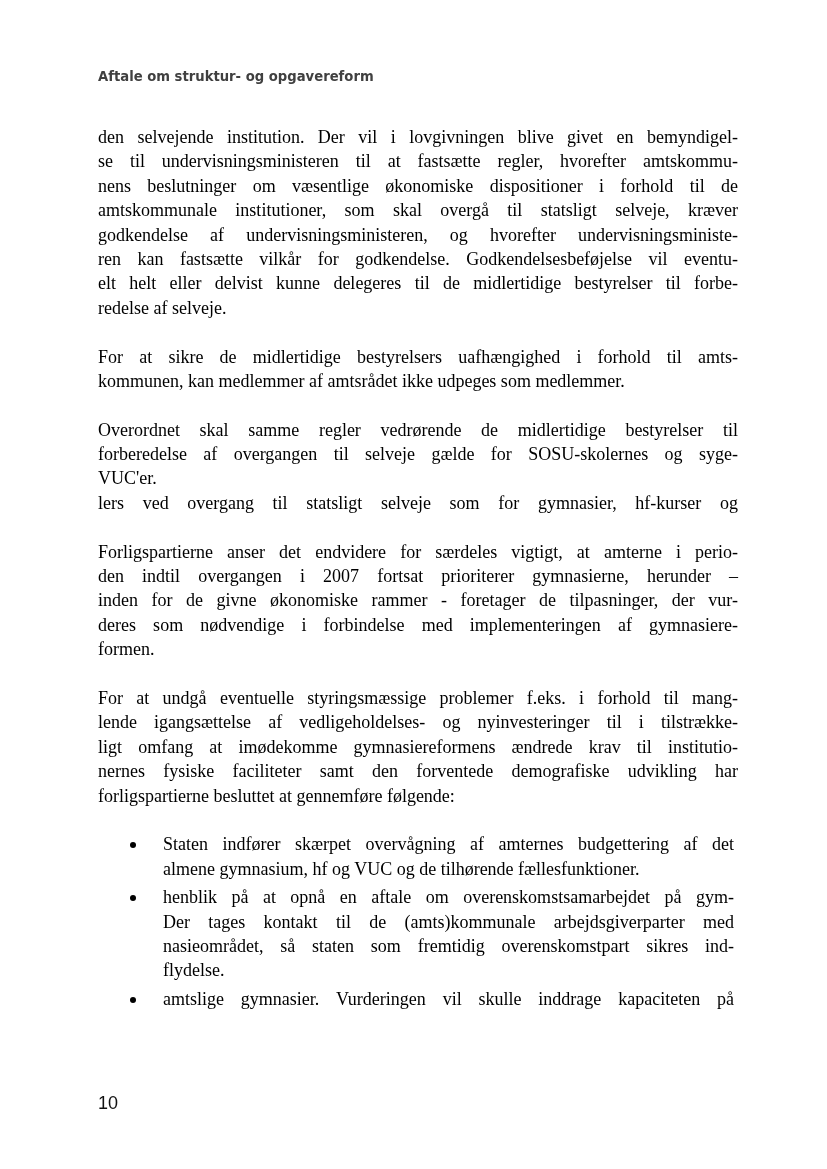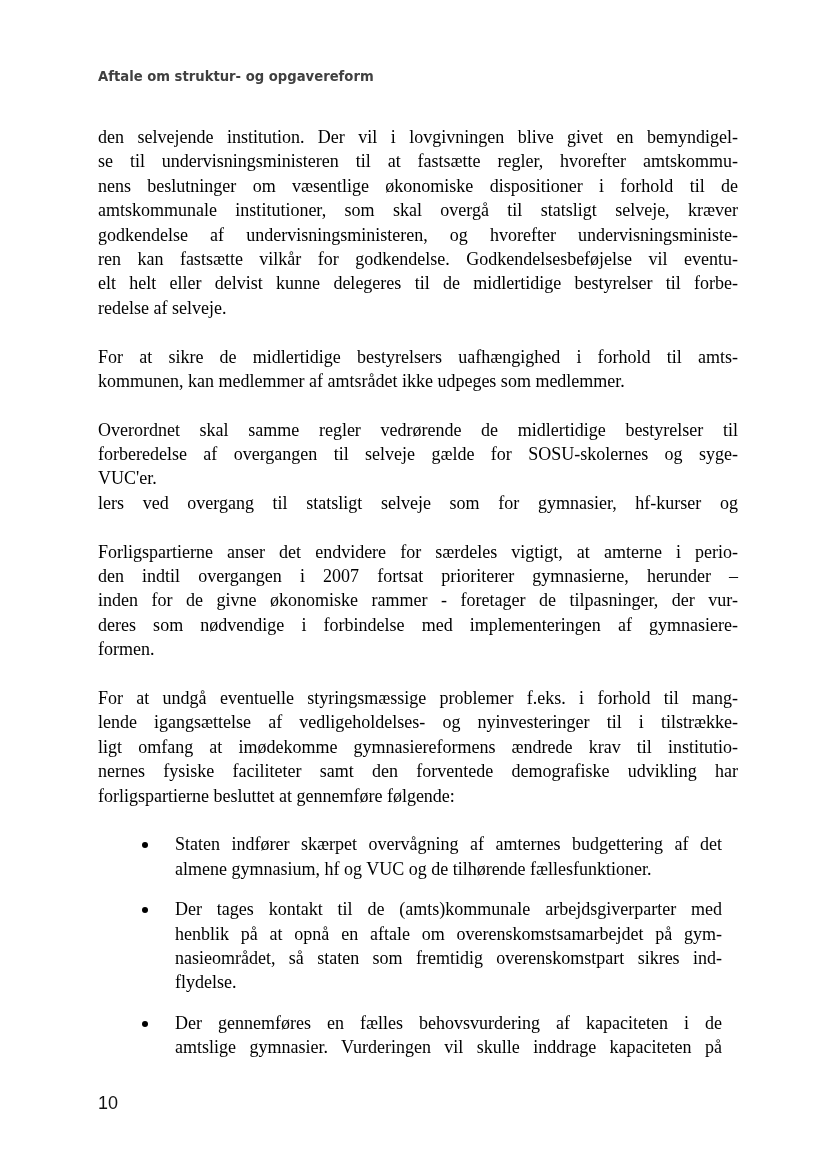--- a/index.html
+++ b/index.html
@@ -49,21 +49,21 @@
       text-align-last: left;
     }
     .bullets {
       list-style: none;
       margin: 0;
       padding: 0;
     }
     .bullet-item {
       position: relative;
       padding-left: 61px;
-      margin: 16px;
+      margin: 4px;
     }
     .bullet-marker {
       position: absolute;
       left: 27px;
       top: 0;
       width: 10px;
       height: 24.4px;
       line-height: 24.4px;
       font-size: 16px;
     }
@@ -133,26 +133,25 @@
   </p>
 
   <ul class="bullets">
     <li class="bullet-item">
       <span class="bullet-marker"></span>
       <span class="line">Staten indfører skærpet overvågning af amternes budgettering af det</span>
       <span class="line last">almene gymnasium, hf og VUC og de tilhørende fællesfunktioner.</span>
     </li>
     <li class="bullet-item">
       <span class="bullet-marker"></span>
+      <span class="line">henblik på at opnå en aftale om overenskomstsamarbejdet på gym-</span>
       <span class="line">Der tages kontakt til de (amts)kommunale arbejdsgiverparter med</span>
-      <span class="line">henblik på at opnå en aftale om overenskomstsamarbejdet på gym-</span>
       <span class="line">nasieområdet, så staten som fremtidig overenskomstpart sikres ind-</span>
       <span class="line last">flydelse.</span>
     </li>
     <li class="bullet-item">
       <span class="bullet-marker"></span>
-      <span class="line">Der gennemføres en fælles behovsvurdering af kapaciteten i de</span>
       <span class="line">amtslige gymnasier. Vurderingen vil skulle inddrage kapaciteten på</span>
     </li>
   </ul>
 </div>
 
 <div class="page-number">10</div>
 
 </body></html>

